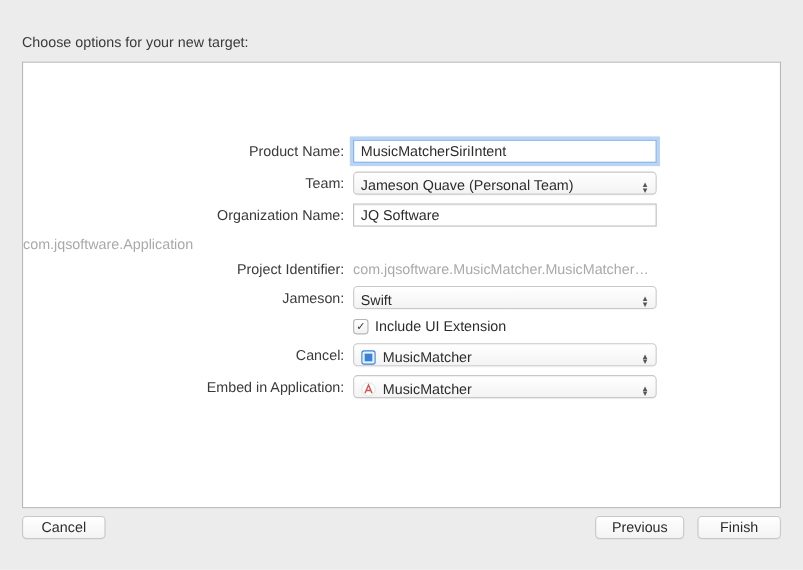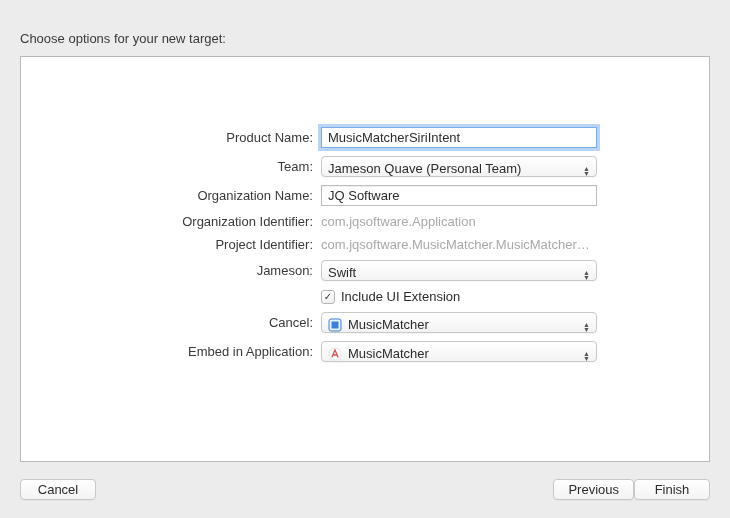--- a/index.html
+++ b/index.html
@@ -116,21 +116,21 @@
       border-radius: 3px;
       background: linear-gradient(#fff, #f2f2f2);
       display: inline-flex;
       align-items: center;
       justify-content: center;
       font-size: 10px;
       color: #333;
     }
     .footer {
       position: absolute;
-      bottom: 0;
+      bottom: 10px;
       left: 0;
       right: 0;
       padding: 14px 20px 18px 20px;
       display: flex;
       align-items: center;
     }
     .btn {
       min-width: 76px;
       height: 21px;
       border: 1px solid #c8c8c8;
@@ -139,20 +139,21 @@
       font-size: 13px;
       color: #2c2c2c;
       padding: 0 14px;
       cursor: default;
       box-shadow: 0 1px 0 rgba(0,0,0,0.03);
     }
     .footer .spacer {
       flex: 1;
     }
     .footer .btn + .btn {
+      margin-left: 12px;
     }
     .proj-icon svg, .app-icon svg {
       display: block;
     }
   </style>
 </head>
 <body>
 
 <div class="heading">Choose options for your new target:</div>
 
@@ -180,21 +181,20 @@
     </div>
 
     <div class="row">
       <div class="label">Organization Name:</div>
       <div class="control">
         <input type="text" class="text-input" value="JQ Software" style="">
       </div>
     </div>
 
     <div class="row">
-      <div class="label">Organization Identifier:</div>
       <div class="control">
         <div class="readonly-text">com.jqsoftware.Application</div>
       </div>
     </div>
 
     <div class="row">
       <div class="label">Project Identifier:</div>
       <div class="control">
         <div class="readonly-text">com.jqsoftware.MusicMatcher.MusicMatcherSir...</div>
       </div>

